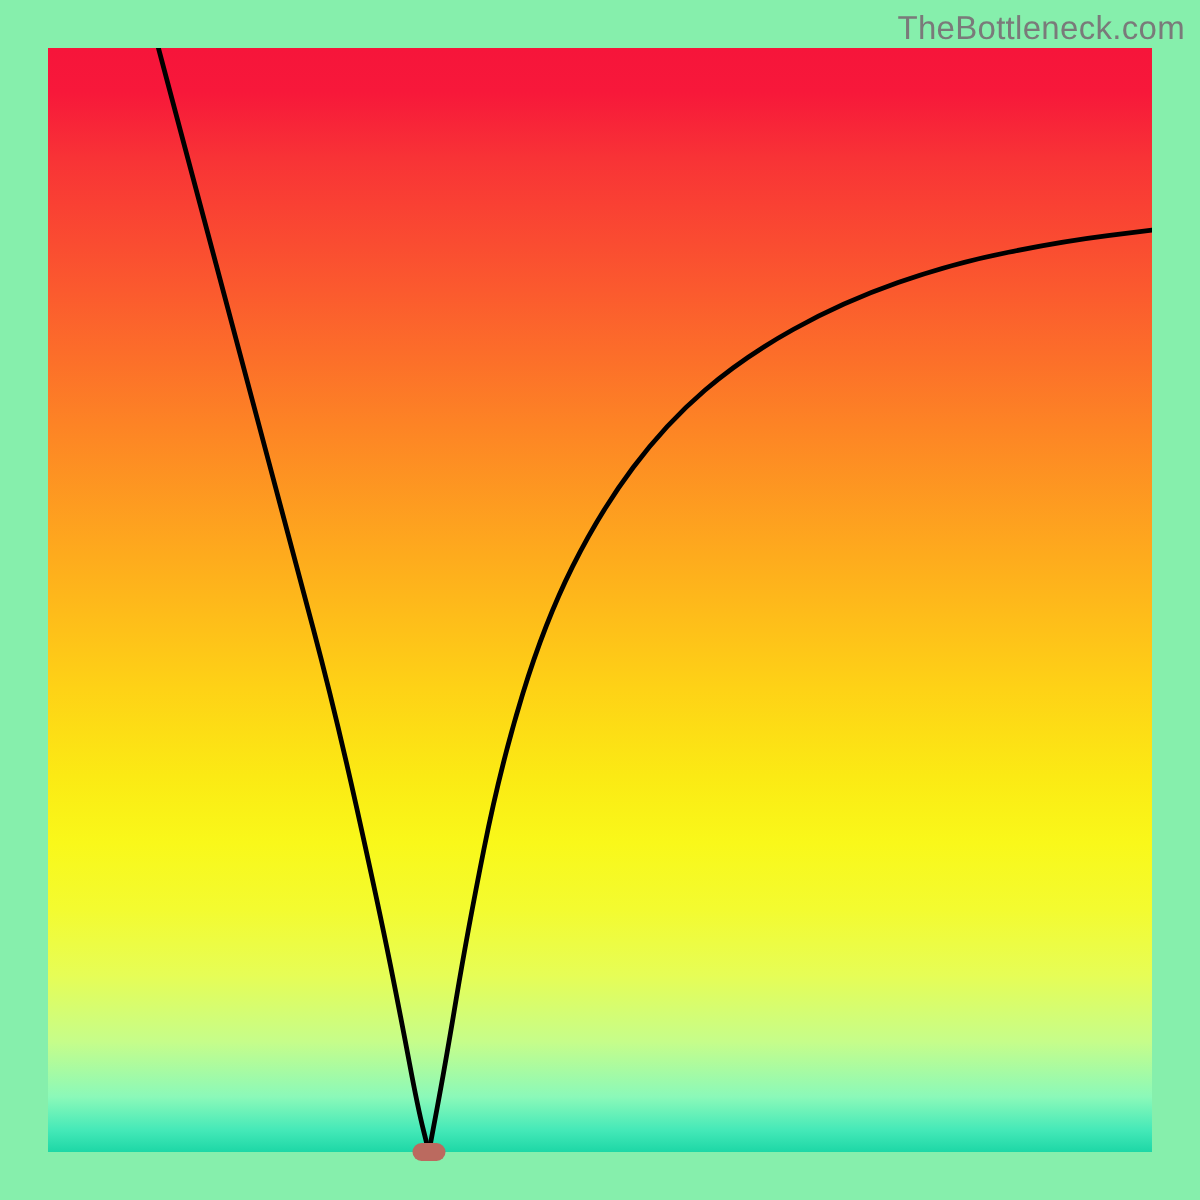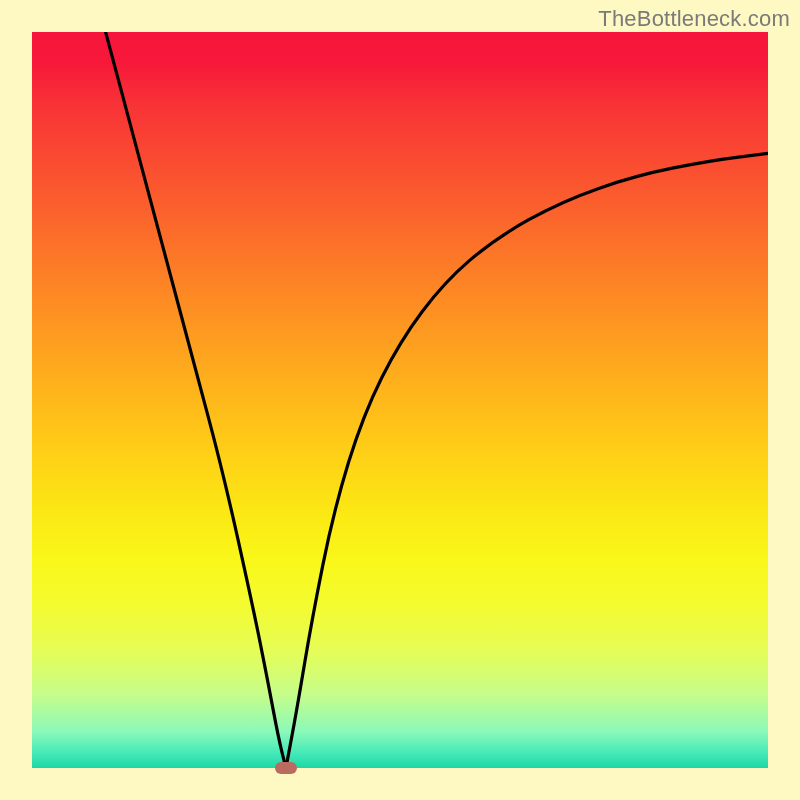--- a/index.html
+++ b/index.html
@@ -8,21 +8,21 @@
     width: 800px;
     height: 800px;
     overflow: hidden;
     background: #000;
     font-family: Arial, Helvetica, sans-serif;
   }
   .frame {
     position: relative;
     width: 800px;
     height: 800px;
-    background: #fef9c3;
+    background: #86efac;
   }
   .plot {
     position: absolute;
     left: 32px;
     top: 32px;
     width: 736px;
     height: 736px;
     
     background: linear-gradient(to bottom,
       #f6153a 0%,

